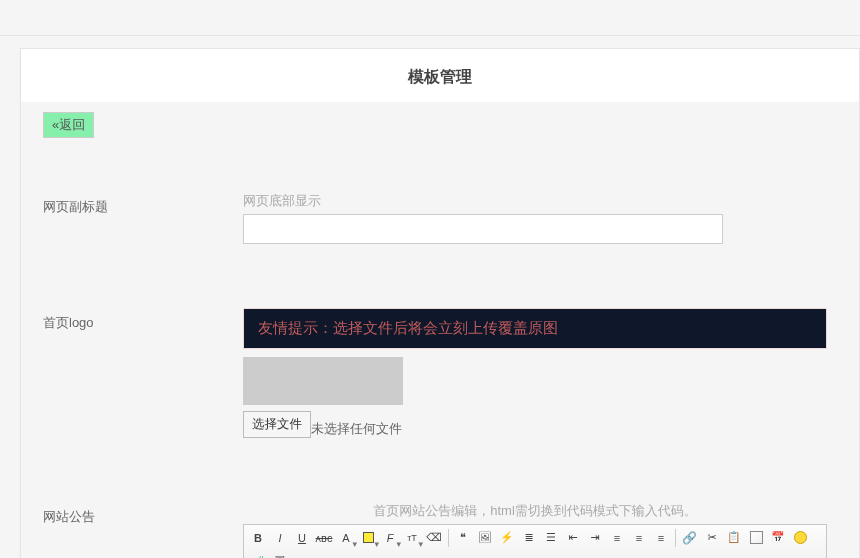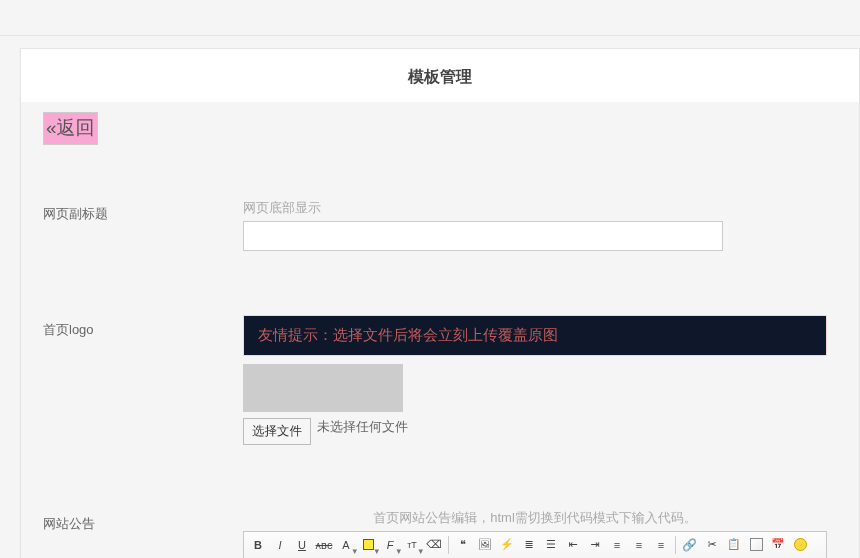--- a/index.html
+++ b/index.html
@@ -29,24 +29,24 @@
       text-align: center;
     }
     .content-area {
       background: #f5f5f5;
       margin: 0;
       padding: 0;
     }
     .back-wrap { padding: 10px 22px 0; }
     .back-btn {
       display: inline-block;
-      background: #f9a8d4;
+      background: #86efac;
       border: 1px solid #ccc;
-      padding: 4px 2px;
-      font-size: 19px;
+      padding: 4px 8px;
+      font-size: 13px;
       color: #555;
       cursor: pointer;
       line-height: 1.2;
     }
     .form-row {
       display: flex;
       align-items: flex-start;
       padding: 6px 22px 10px;
       margin-top: 48px;
     }
@@ -75,21 +75,21 @@
       font-size: 15px;
       margin-right: 10px;
       margin-bottom: 8px;
     }
     .img-placeholder {
       width: 160px;
       height: 48px;
       background: #ccc;
       margin-bottom: 6px;
     }
-    .file-row { display: flex; align-items: flex-start; gap: 6px; }
+    .file-row { display: flex; align-items: flex-end; }
     .file-btn {
       background: #f6f6f6;
       border: 1px solid #bbb;
       padding: 4px 8px;
       font-size: 12.5px;
       cursor: pointer;
       color: #333;
     }
     .file-status { color: #666; font-size: 13px; }
     .radio-group { display: flex; gap: 12px; align-items: center; padding-top:4px;}

